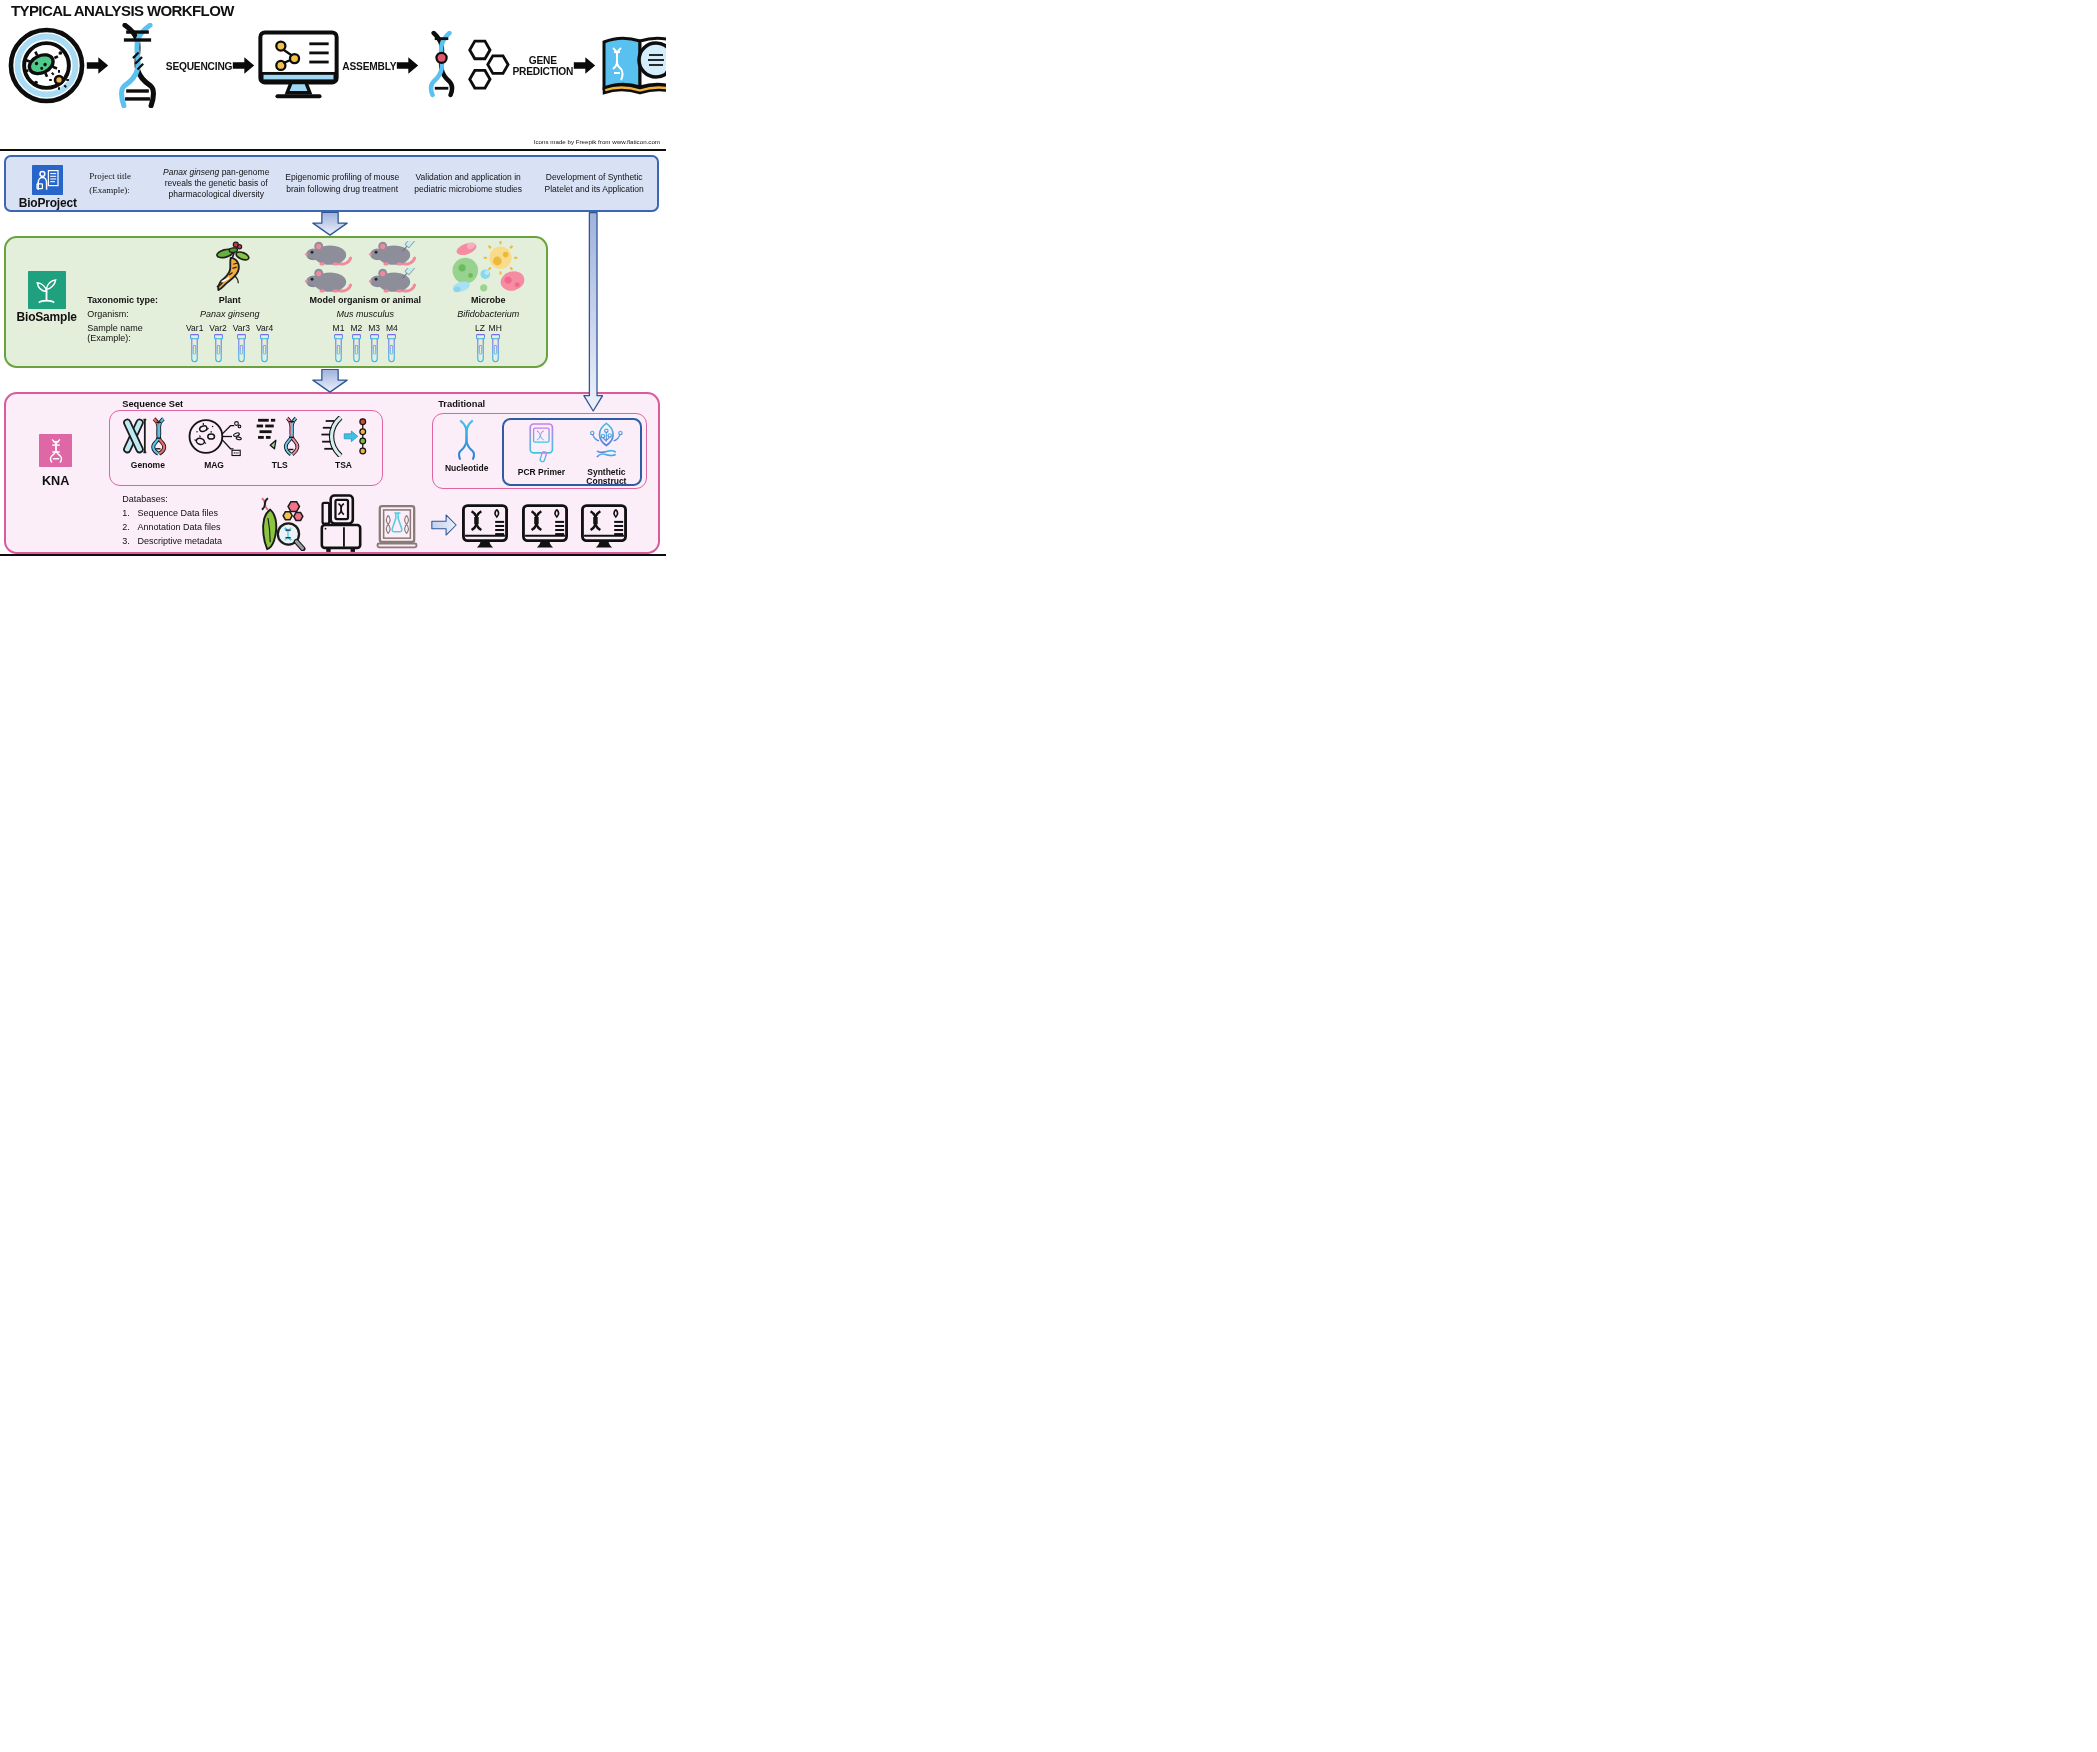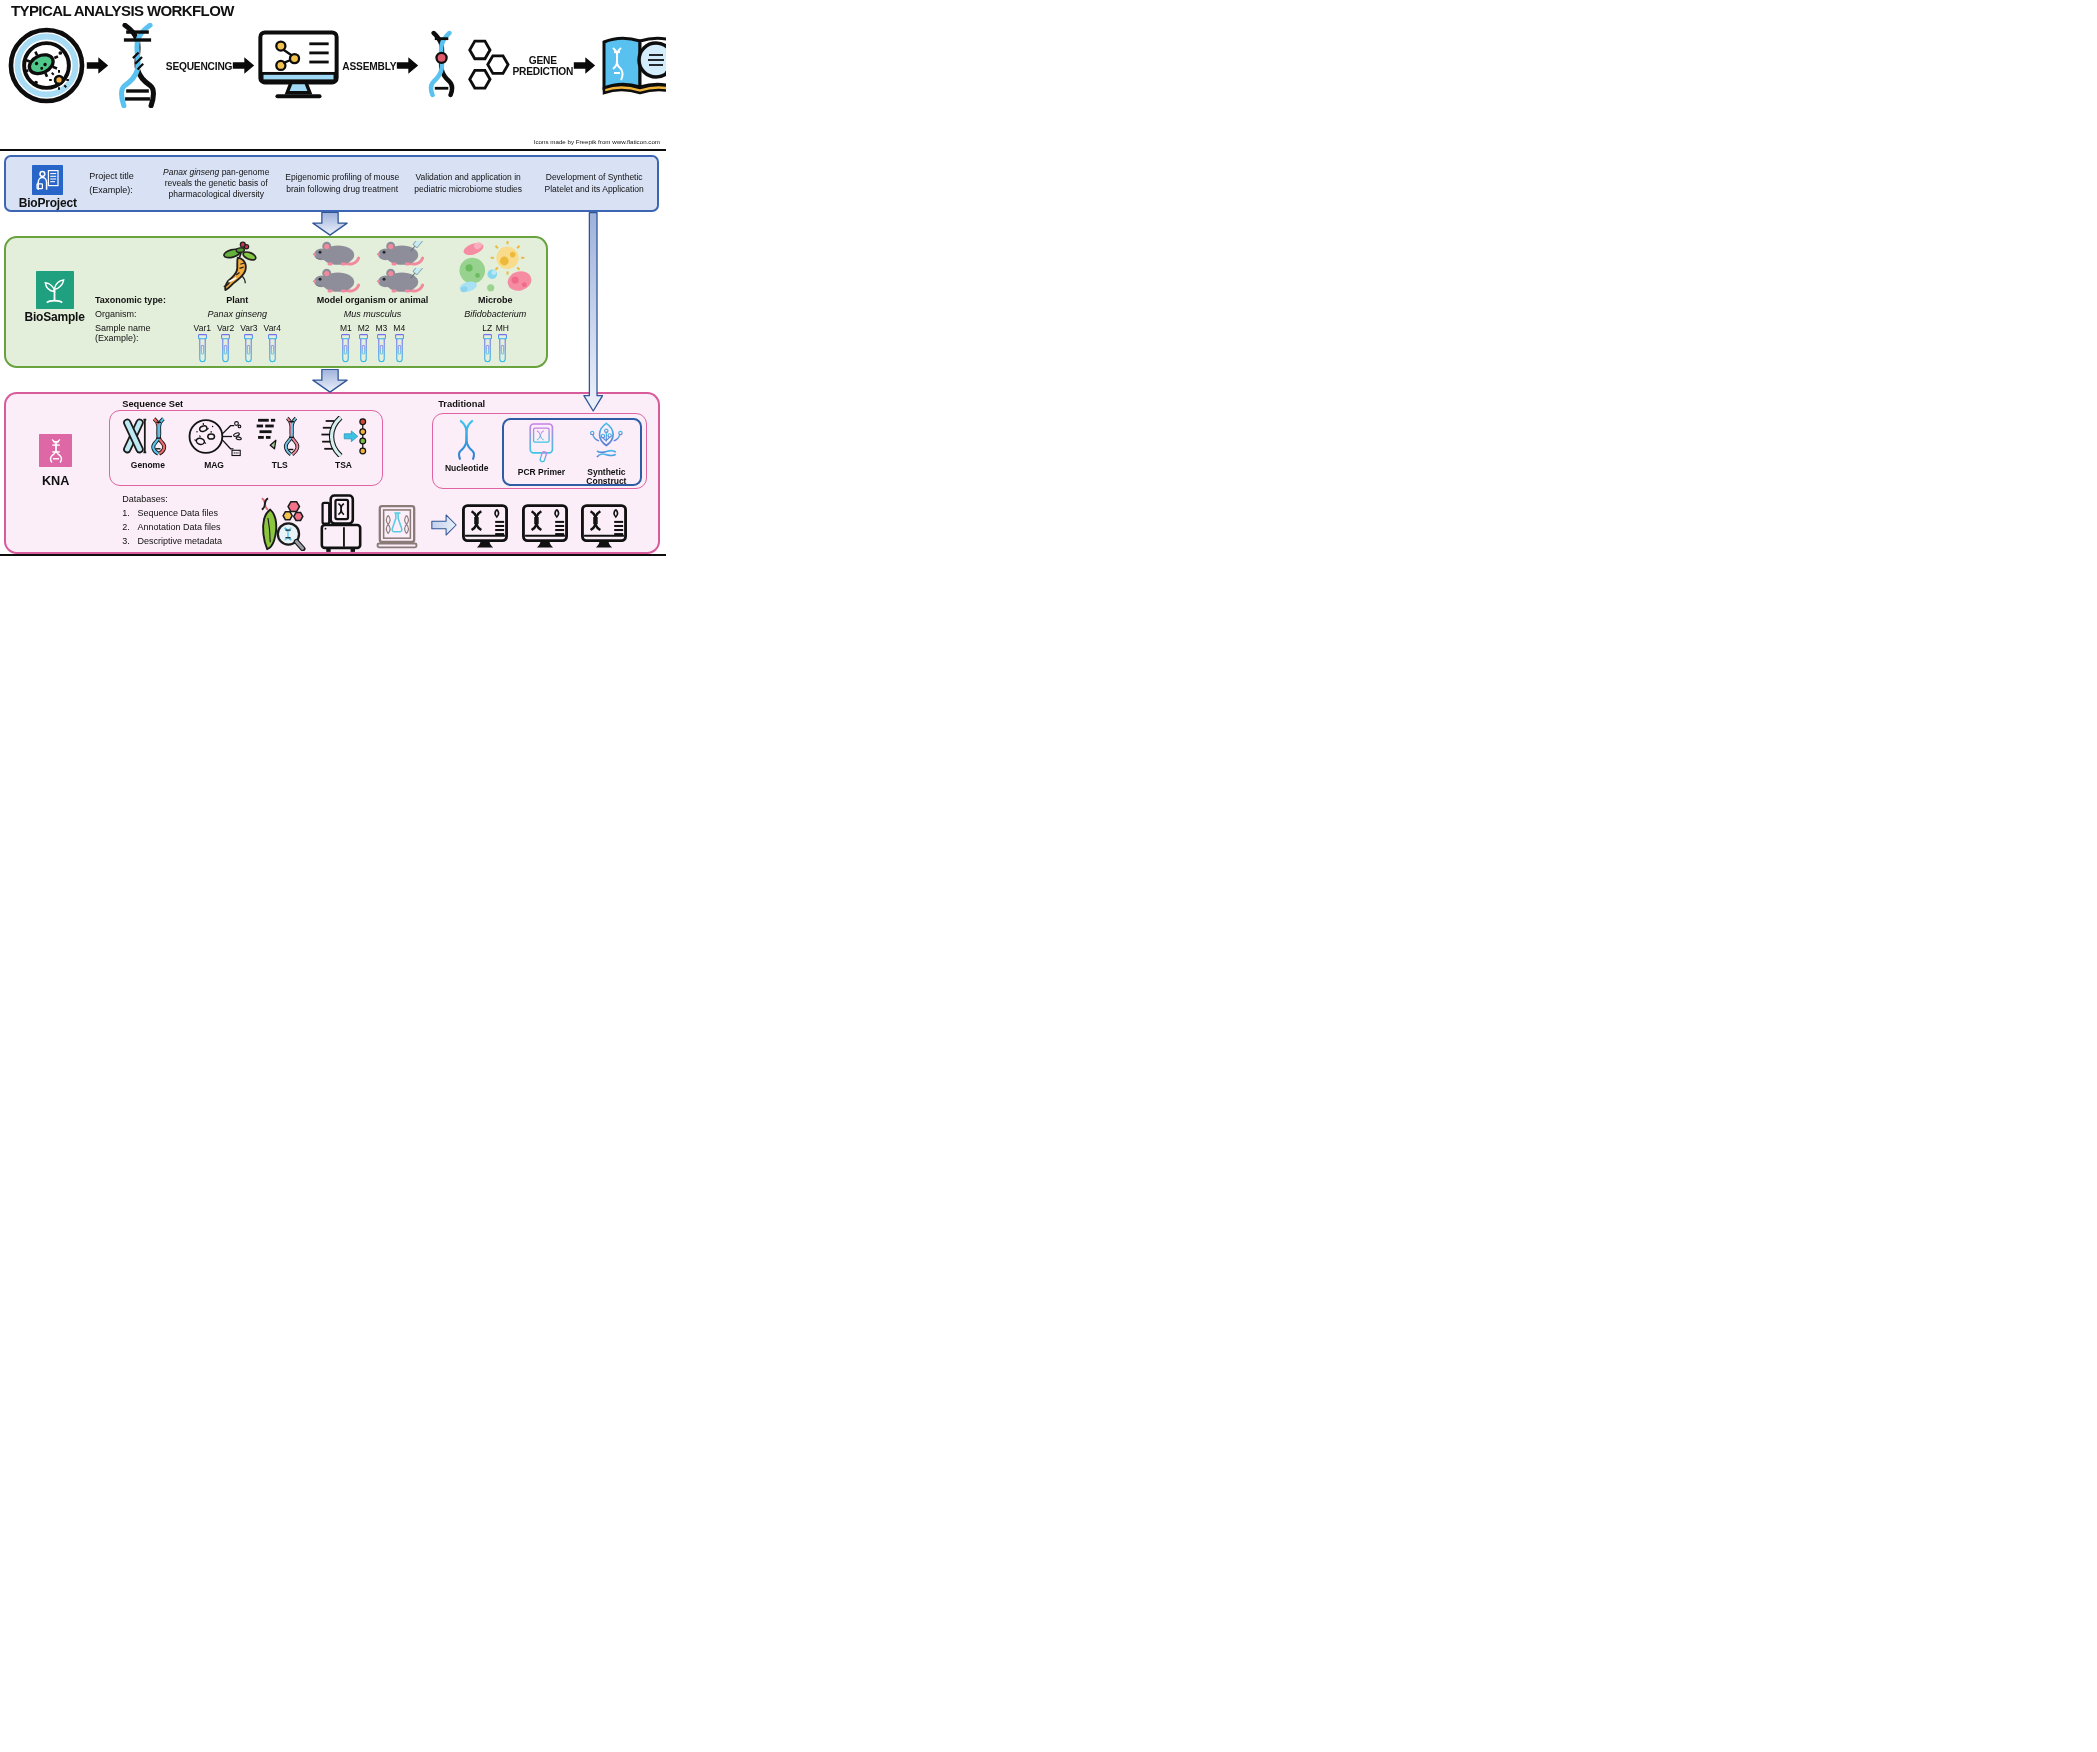--- a/index.html
+++ b/index.html
@@ -20,28 +20,28 @@
   .rule-top{top:149px}.rule-bottom{top:554px}
   
   .secbox{position:absolute;box-sizing:border-box;}
   .bioproject{left:4.2px;top:155px;width:655px;height:57px;background:#D9E2F5;
               border:2.1px solid #3C66B4;border-radius:6.8px;display:flex;}
   .bp-left{width:83px;display:flex;flex-direction:column;align-items:center;padding-top:8px;}
   .sec-icon{display:flex;align-items:center;justify-content:center;border-radius:0.8px;}
   .bp-icon{width:31px;height:31px;background:#2765C8;}
   .sec-name{font-weight:700;font-size:12px;margin-top:0.8px;letter-spacing:-0.2px;}
   .bp-field{width:64px;display:flex;flex-direction:column;justify-content:center;
-            font-size:9px;line-height:1.5;}
+            font-size:9px;line-height:1.5;font-family:Liberation Serif, serif;}
   .bp-titles{flex:1;display:flex;}
   .bp-title{flex:1;display:flex;align-items:center;justify-content:center;
             text-align:center;font-size:8.5px;line-height:1.32;padding:0 4.2px;}
   
   .biosample{left:4.2px;top:236px;width:544px;height:132px;background:#E4EFDB;
              border:2.5px solid #68A33E;border-radius:12.7px;display:flex;padding-top:2.1px;}
-  .bs-left{width:81px;display:flex;flex-direction:column;align-items:center;padding-top:31px;padding-left:8px;}
+  .bs-left{width:81px;display:flex;flex-direction:column;align-items:center;padding-top:31px;}
   .bs-icon{width:38px;height:38px;background:#1FA07E;}
   .bs-rows{width:79px;font-size:9px;}
   .bs-rows .spacer{height:55px;}
   .bs-rows .r{height:14px;}
   .bs-group{display:flex;flex-direction:column;align-items:center;text-align:center;}
   .g-plant{width:127px}.g-animal{width:144px}.g-microbe{width:102px}
   .g-icon{height:55px;display:flex;align-items:center;justify-content:center;}
   .g-type{height:14px;font-weight:700;font-size:9px;}
   .g-org{height:14px;font-style:italic;font-size:9px;}
   .g-samples{display:flex;gap:6px;}

